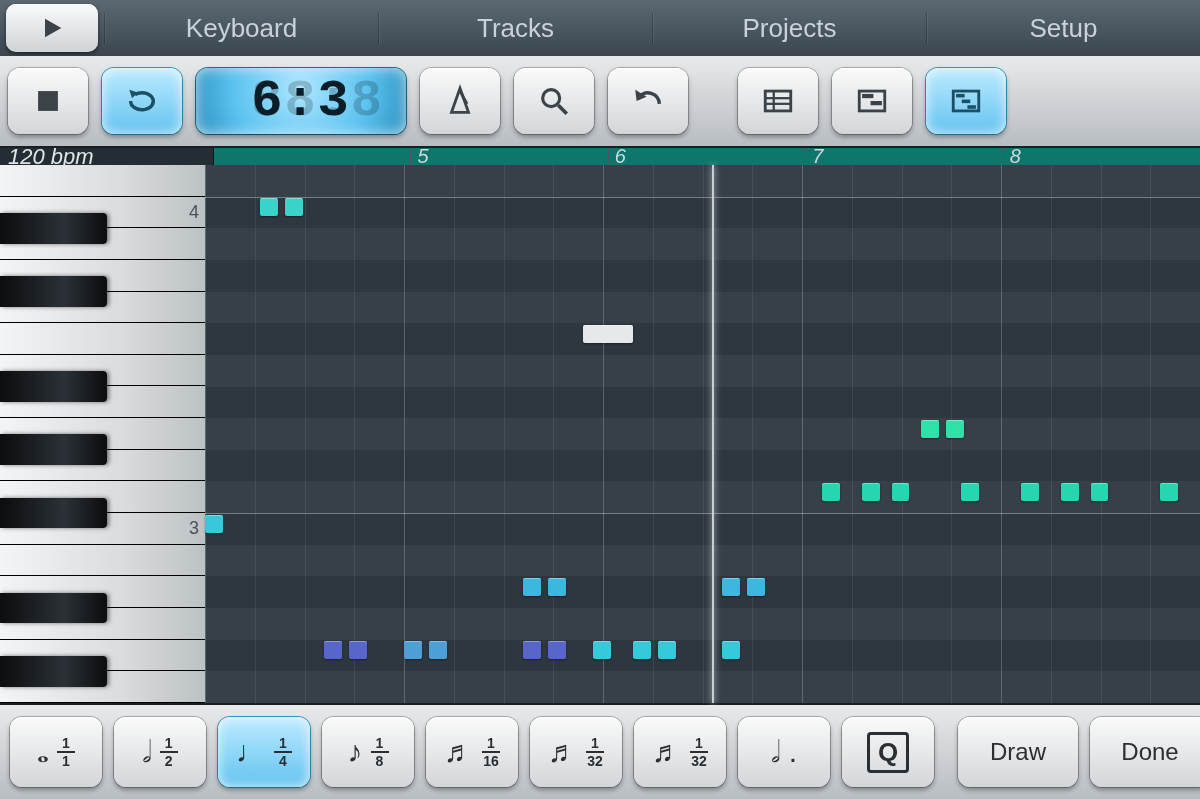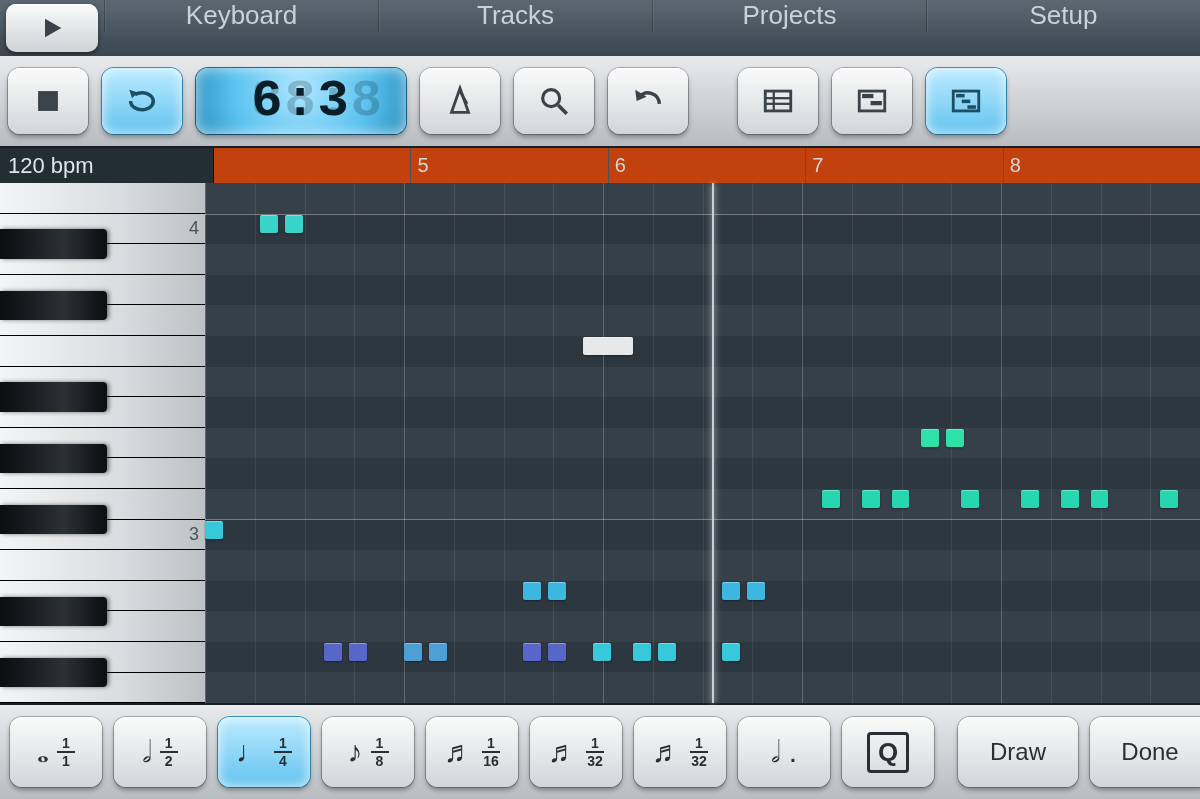--- a/index.html
+++ b/index.html
@@ -2,38 +2,38 @@
 <html><head>
 <meta charset="utf-8">
 <style>
   html,body{margin:0;padding:0;width:1200px;height:799px;overflow:hidden;font-family:"Helvetica Neue",Arial,sans-serif;background:#000;}
   .app{width:1200px;height:799px;display:flex;flex-direction:column;background:#222a2f;}
 
   
   .menubar{height:56px;display:flex;align-items:stretch;background:linear-gradient(#5b6872,#3b464f);}
   .play-button{width:92px;margin:4px 6px 4px 6px;border-radius:10px;background:linear-gradient(#fafafa,#cfd3d6);box-shadow:inset 0 1px 0 #fff,0 2px 4px rgba(0,0,0,.5);display:flex;align-items:center;justify-content:center;cursor:pointer;}
   .play-button svg{width:28px;height:28px;}
-  .menu-tabs{flex:1;display:flex;align-items:flex-start;}
+  .menu-tabs{flex:1;display:flex;align-items:center;}
   .menu-tab{flex:1;display:flex;align-items:center;justify-content:center;color:#c9d2d8;font-size:26px;border-left:1px solid rgba(0,0,0,.25);box-shadow:inset 1px 0 0 rgba(255,255,255,.08);cursor:pointer;}
   .menu-tab.active{background:linear-gradient(#f4f6f7,#d0d4d7);color:#2a2f33;border-top-left-radius:10px;border-top-right-radius:10px;margin-top:4px;box-shadow:none;border-left:none;}
 
   
   .toolbar{height:90px;background:linear-gradient(#e8eaec,#b8bdc1);display:flex;align-items:center;padding:0 8px;gap:14px;border-bottom:2px solid #1a1f23;}
   .tbtn{width:80px;height:66px;border-radius:12px;background:linear-gradient(#fafafa,#d2d6d9);box-shadow:inset 0 1px 0 #fff,0 3px 5px rgba(0,0,0,.35),0 0 0 1px rgba(0,0,0,.25);display:flex;align-items:center;justify-content:center;cursor:pointer;}
   .tbtn.active{background:linear-gradient(#bdebff,#63c3f0);box-shadow:inset 0 0 12px rgba(255,255,255,.8),0 3px 5px rgba(0,0,0,.35),0 0 0 1px #3a97c4;}
   .tbtn svg{width:34px;height:34px;}
   .lcd{height:66px;width:210px;border-radius:12px;background:radial-gradient(circle at 50% 30%,#aee6ff 0%,#5ac2ef 60%,#2a8fbd 100%);box-shadow:inset 0 0 14px rgba(255,255,255,.7),0 3px 5px rgba(0,0,0,.35),0 0 0 1px #1f6f95;display:flex;align-items:center;justify-content:center;color:#0b1e28;}
   .lcd .ghost{opacity:.22;font-family:"DS-Digital","Segment7","Courier New",monospace;font-size:52px;font-weight:700;letter-spacing:2px;position:absolute;}
   .lcd .digits{font-family:"DS-Digital","Segment7","Courier New",monospace;font-size:52px;font-weight:700;letter-spacing:2px;position:relative;}
   .lcd-wrap{position:relative;width:100%;text-align:center;}
   .group-gap{flex:0 0 22px;}
 
   
   .roll-area{flex:1;display:flex;flex-direction:column;min-height:0;}
-  .ruler-row{height:35px;display:flex;background:#c2410c;color:#dfe5e9;font-size:20px;}
+  .ruler-row{height:17px;display:flex;background:#0f766e;color:#dfe5e9;font-size:20px;font-style:italic;}
   .bpm-cell{width:205px;display:flex;align-items:center;padding-left:8px;font-size:22px;border-right:1px solid #0e1419;background:#232d34;}
   .ruler{flex:1;position:relative;display:flex;}
   .ruler .bar{flex:1;border-left:1px solid #4a565f;display:flex;align-items:center;padding-left:6px;font-size:20px;color:#cfd7dc;}
   .ruler .bar:first-child{border-left:none;}
 
   .roll{flex:1;display:flex;min-height:0;position:relative;}
   .keyboard{width:205px;background:#1c2329;display:flex;flex-direction:column;}
   .key-row{flex:1;position:relative;border-bottom:1px solid #000;}
   .white-key{position:absolute;inset:0;background:linear-gradient(90deg,#f3f4f5,#d9dcde 60%,#bcc1c4);}
   .black-key{position:absolute;left:0;right:48%;top:-50%;bottom:50%;height:100%;background:linear-gradient(90deg,#0b0d0f,#2b3136 60%,#0b0d0f);border-radius:0 4px 4px 0;z-index:2;box-shadow:2px 0 4px rgba(0,0,0,.5);}

